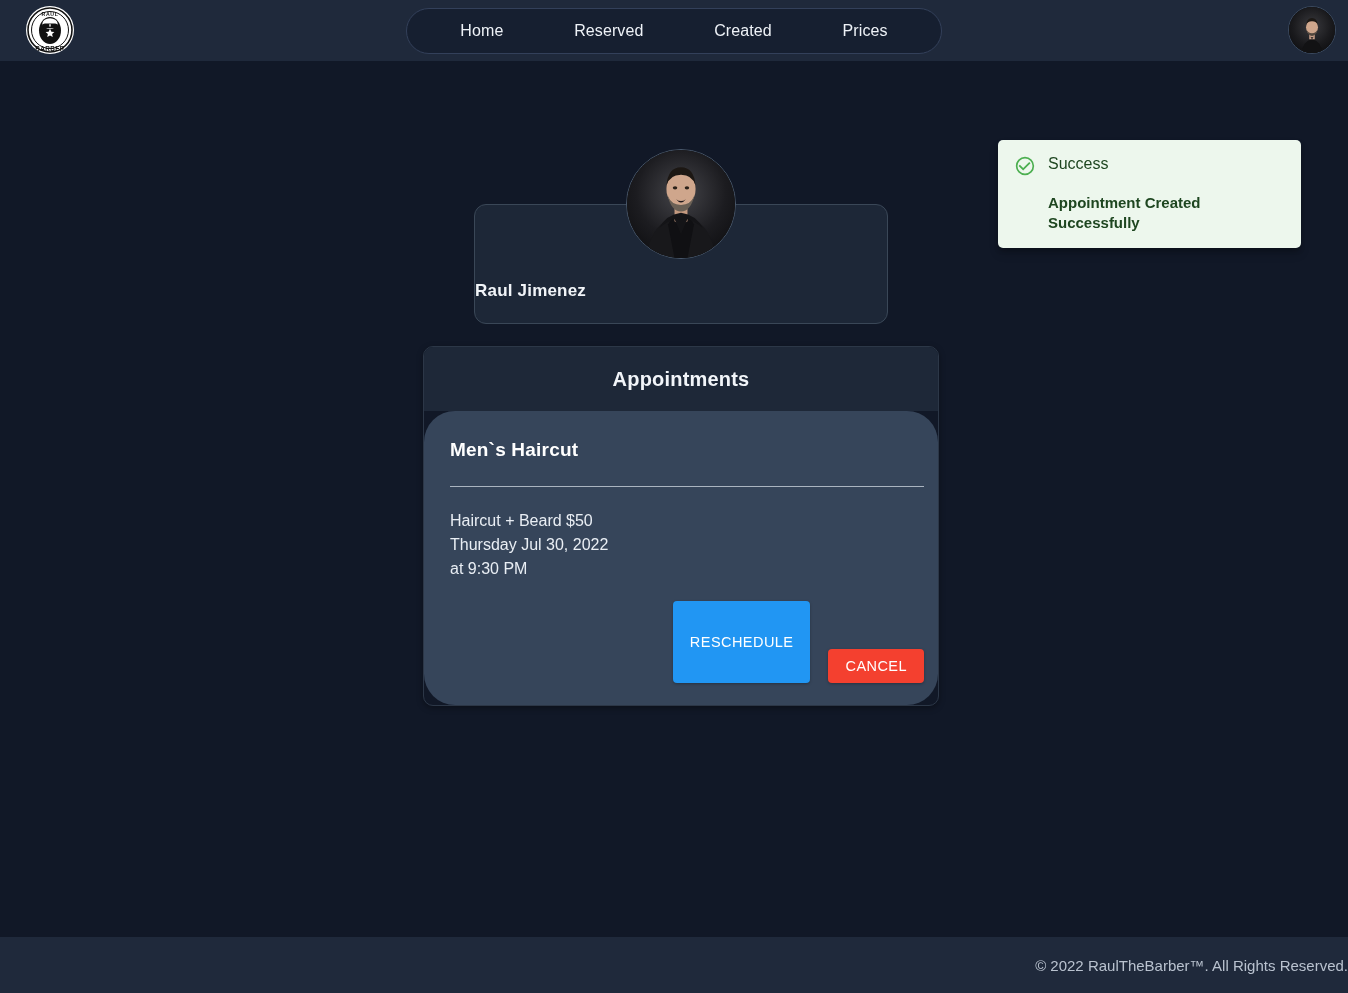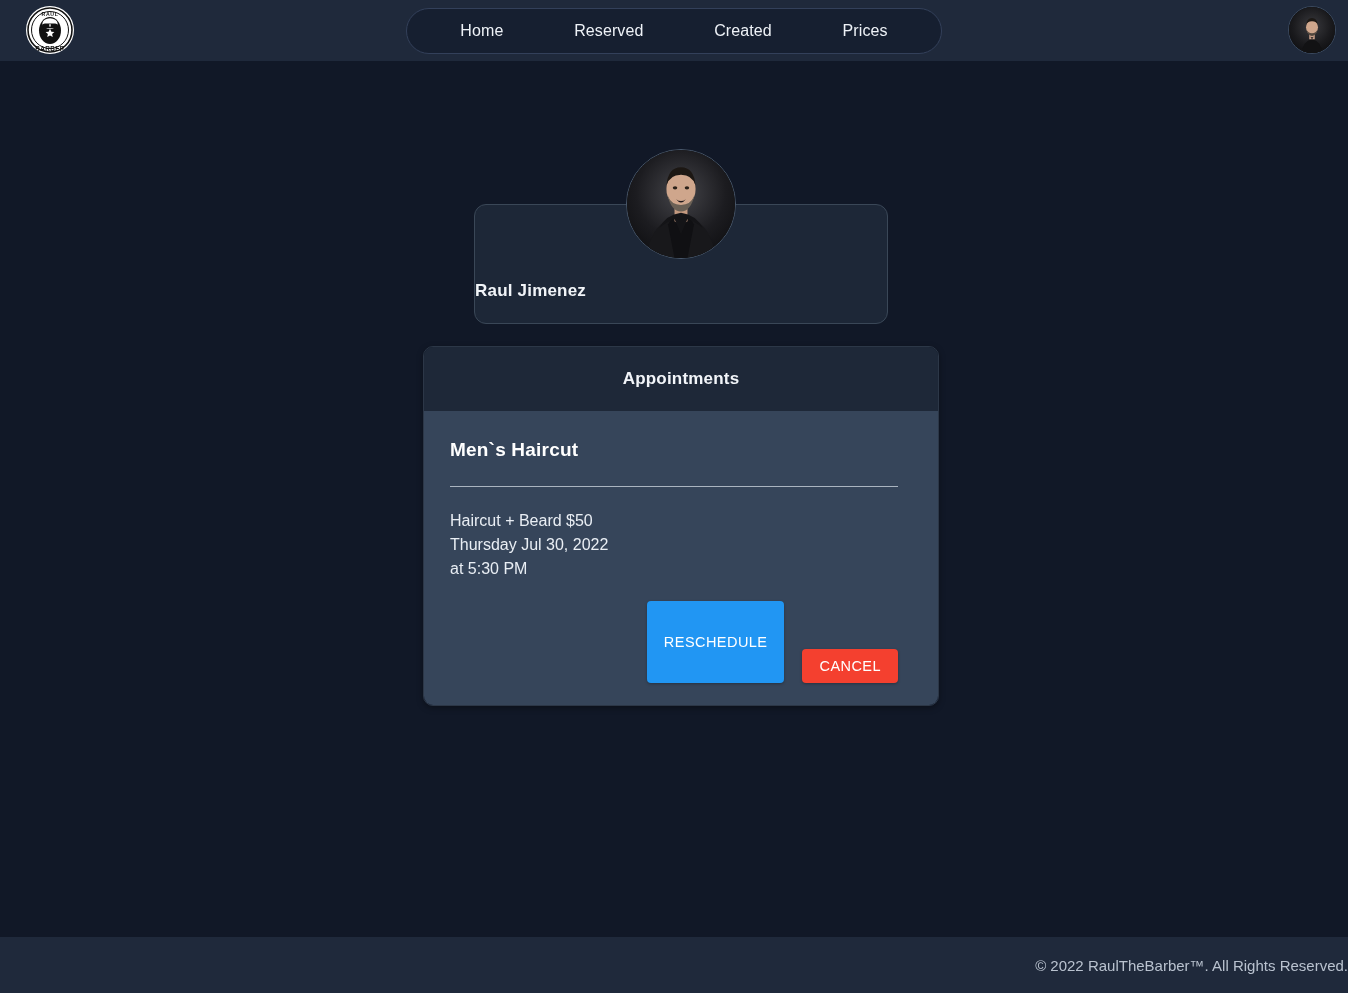--- a/index.html
+++ b/index.html
@@ -150,27 +150,28 @@
   }
   .appt-head {
     background: #1e2838;
     height: 64px;
     display: flex;
     align-items: center;
     justify-content: center;
   }
   .appt-head-title {
     color: #f2f5f9;
-    font-size: 17px;
+    font-size: 20px;
     font-weight: bold;
     letter-spacing: .2px;
   }
   .appt-body {
     background: #36455a;
-    padding: 28px 40px 22px 26px;
+    padding: 28px 14px 22px 26px;
+    border-radius: 31px;
   }
   .appt-service {
     color: #ffffff;
     font-size: 19px;
     font-weight: bold;
     letter-spacing: .2px;
   }
   .appt-divider {
     height: 1px;
     background: #aab4c0;
@@ -261,20 +262,32 @@
         <ellipse cx="50" cy="44" rx="13" ry="16" fill="#cfa68c"></ellipse>
         <path d="M37 40 q2 -16 13 -16 q11 0 13 16 q-3 -9 -13 -9 q-10 0 -13 9 z" fill="#1d1915"></path>
         <path d="M38 49 q3 14 12 14 q9 0 12 -14 q-3 8 -12 8 q-9 0 -12 -8 z" fill="#53483f"></path>
         <path d="M46 64 q4 4 8 0 l-4 6 z" fill="#161618"></path>
       </svg>
     </div>
   </div>
 
   <div class="main">
 
+    <div class="toast">
+      <div class="toast-row">
+        <span class="toast-icon">
+          <svg width="22" height="22" viewBox="0 0 24 24">
+            <path d="M16.59 7.58 L10 14.17 l-3.59 -3.58 L5 12 l5 5 l8 -8 z" fill="#4caf50"></path>
+            <path d="M12 2 a10 10 0 1 0 0 20 a10 10 0 0 0 0 -20 z m0 1.8 a8.2 8.2 0 1 1 0 16.4 a8.2 8.2 0 0 1 0 -16.4 z" fill="#4caf50"></path>
+          </svg>
+        </span>
+        <span class="toast-title">Success</span>
+      </div>
+      <div class="toast-msg">Appointment Created Successfully</div>
+    </div>
 
     <div class="profile-card">
       <div class="profile-name">Raul Jimenez</div>
     </div>
 
     <div class="profile-photo">
       <svg class="photo-svg" viewBox="0 0 100 100">
         <defs>
           <radialGradient id="pbg" cx="50%" cy="40%" r="75%">
             <stop offset="0%" stop-color="#45454a"></stop>
@@ -298,21 +311,21 @@
 
     <div class="appt-card">
       <div class="appt-head">
         <div class="appt-head-title">Appointments</div>
       </div>
       <div class="appt-body">
         <div class="appt-service">Men`s Haircut</div>
         <div class="appt-divider"></div>
         <div class="appt-line">Haircut + Beard $50</div>
         <div class="appt-line">Thursday Jul 30, 2022</div>
-        <div class="appt-line">at 5:30 PM</div>
+        <div class="appt-line">at 9:30 PM</div>
         <div class="appt-actions">
           <button class="btn btn-reschedule">RESCHEDULE</button>
           <button class="btn btn-cancel">CANCEL</button>
         </div>
       </div>
     </div>
 
   </div>
 
   <div class="footer">

